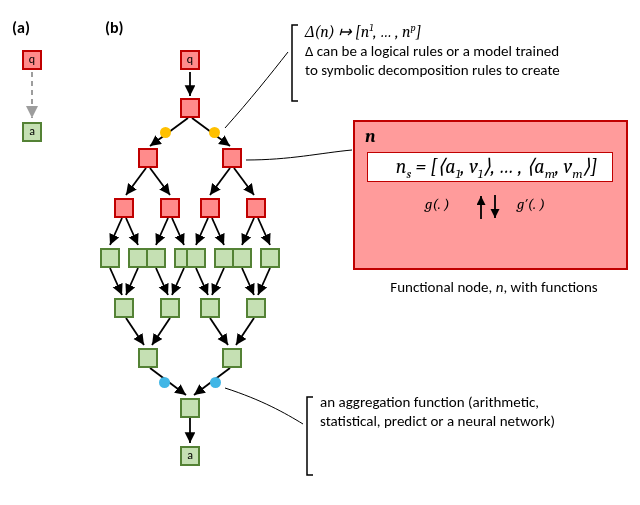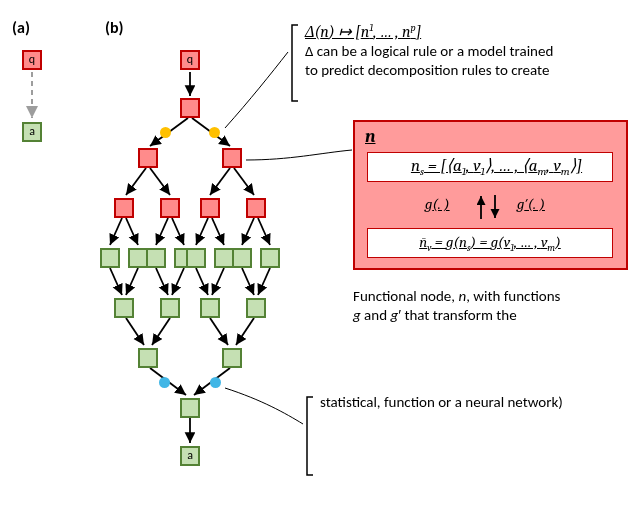--- a/index.html
+++ b/index.html
@@ -57,21 +57,21 @@
     background:#ff9b9b;
     border:2.5px solid #c00000;
     box-sizing:border-box;
   }
   .n-sub {
     background:#ffffff;
     border:1px solid #c00000;
     position:absolute;
     box-sizing:border-box;
   }
-  .math { font-family: Cambria, 'Times New Roman', serif; font-style: italic; font-size:16px;text-decoration:underline; }
+  .math { font-family: Cambria, 'Times New Roman', serif; font-style: italic; font-size:16px; }
   .math sub, .math sup { font-size:0.65em; font-style: italic; }
 </style>
 </head>
 <body>
 <div class="canvas">
 
 <div class="panel-label" style="left:12px; top:18px;">(a)</div>
 <div class="panel-label" style="left:105px; top:18px;">(b)</div>
 
 <div class="node red" style="left:22px; top:50px;">
@@ -177,53 +177,50 @@
 <div class="dot orange" style="left:209px; top:127px;"></div>
 
 <div class="dot blue" style="left:159px; top:377px;"></div>
 <div class="dot blue" style="left:210px; top:377px;"></div>
 
 <svg class="bracket-svg" style="position:absolute; left:288px; top:23px;" width="14" height="80">
   <path d="M10 2 H4 V78 H10" stroke="#000" stroke-width="1.5" fill="none"></path>
 </svg>
 <div class="text-block" style="left:305px; top:22px; width:330px;">
   <div class="math">Δ(<i>n</i>) ↦ [<i>n</i><sup>1</sup>, … , <i>n</i><sup><i>p</i></sup>]</div>
-  <div>Δ can be a logical rule or a model trained</div>
-  <div>to predict decomposition rules to create</div>
+  <div>Δ can be a logical rules or a model trained</div>
+  <div>to symbolic decomposition rules to create</div>
 </div>
 
 <div class="n-panel" style="left:353px; top:120px; width:275px; height:150px;">
   <div class="math" style="position:absolute; left:10px; top:4px; font-weight:bold; font-size:18px;">n</div>
   <div class="n-sub" style="left:12px; top:30px; width:246px; height:30px; display:flex; align-items:center; justify-content:center;">
-    <span class="math" style="font-size:17px;margin-left:13px;"><i>n</i><sub><i>s</i></sub> = [⟨<i>a</i><sub>1</sub>, <i>v</i><sub>1</sub>⟩, … , ⟨<i>a</i><sub><i>m</i></sub>, <i>v</i><sub><i>m</i></sub>⟩]</span>
+    <span class="math" style="font-size:20px;margin-left:13px;"><i>n</i><sub><i>s</i></sub> = [⟨<i>a</i><sub>1</sub>, <i>v</i><sub>1</sub>⟩, … , ⟨<i>a</i><sub><i>m</i></sub>, <i>v</i><sub><i>m</i></sub>⟩]</span>
   </div>
 
   <div style="position:absolute; left:70px; top:67px; width:140px; height:36px;">
     <span class="math" style="position:absolute; left:0; top:6px; font-size:15px;"><i>g</i>(. )</span>
     <svg style="position:absolute; left:44px; top:0;" width="40" height="36">
       <defs>
         <marker id="ah2" markerWidth="7" markerHeight="7" refX="5" refY="2.5" orient="auto">
               <path d="M0,0 L5,2.5 L0,5 Z" fill="#000"></path>
             </marker>
       </defs>
       <line x1="12" y1="30" x2="12" y2="7" stroke="#000" stroke-width="1.8" marker-end="url(#ah2)"></line>
       <line x1="26" y1="6" x2="26" y2="29" stroke="#000" stroke-width="1.8" marker-end="url(#ah2)"></line>
     </svg>
     <span class="math" style="position:absolute; left:92px; top:6px; font-size:15px;"><i>g</i>′(. )</span>
   </div>
-  <div class="n-sub" style="left:12px; top:106px; width:246px; height:30px; display:flex; align-items:center; justify-content:center;">
-    <span class="math" style="font-size:15px;"><span style="font-style:italic">n̄</span><sub><i>v</i></sub> = <i>g</i>(<i>n</i><sub><i>s</i></sub>) = <i>g</i>(<i>v</i><sub>1</sub>, … , <i>v</i><sub><i>m</i></sub>)</span>
-  </div>
-</div>
-
-<div class="text-block" style="left:353px; top:287px; width:282px;">
+</div>
+
+<div class="text-block" style="left:353px; top:278px; width:282px;text-align:center;">
   <div>Functional node, <i>n</i>, with functions</div>
-  <div><i>g</i> and <i>g</i>′ that transform the</div>
 </div>
 
 <svg class="bracket-svg" style="position:absolute; left:303px; top:395px;" width="14" height="82">
   <path d="M10 2 H4 V80 H10" stroke="#000" stroke-width="1.5" fill="none"></path>
 </svg>
 <div class="text-block" style="left:320px; top:393px; width:315px;">
-  <div>statistical, function or a neural network)</div>
+  <div>an aggregation function (arithmetic,</div>
+  <div>statistical, predict or a neural network)</div>
 </div>
 
 </div>
 
 </body></html>

